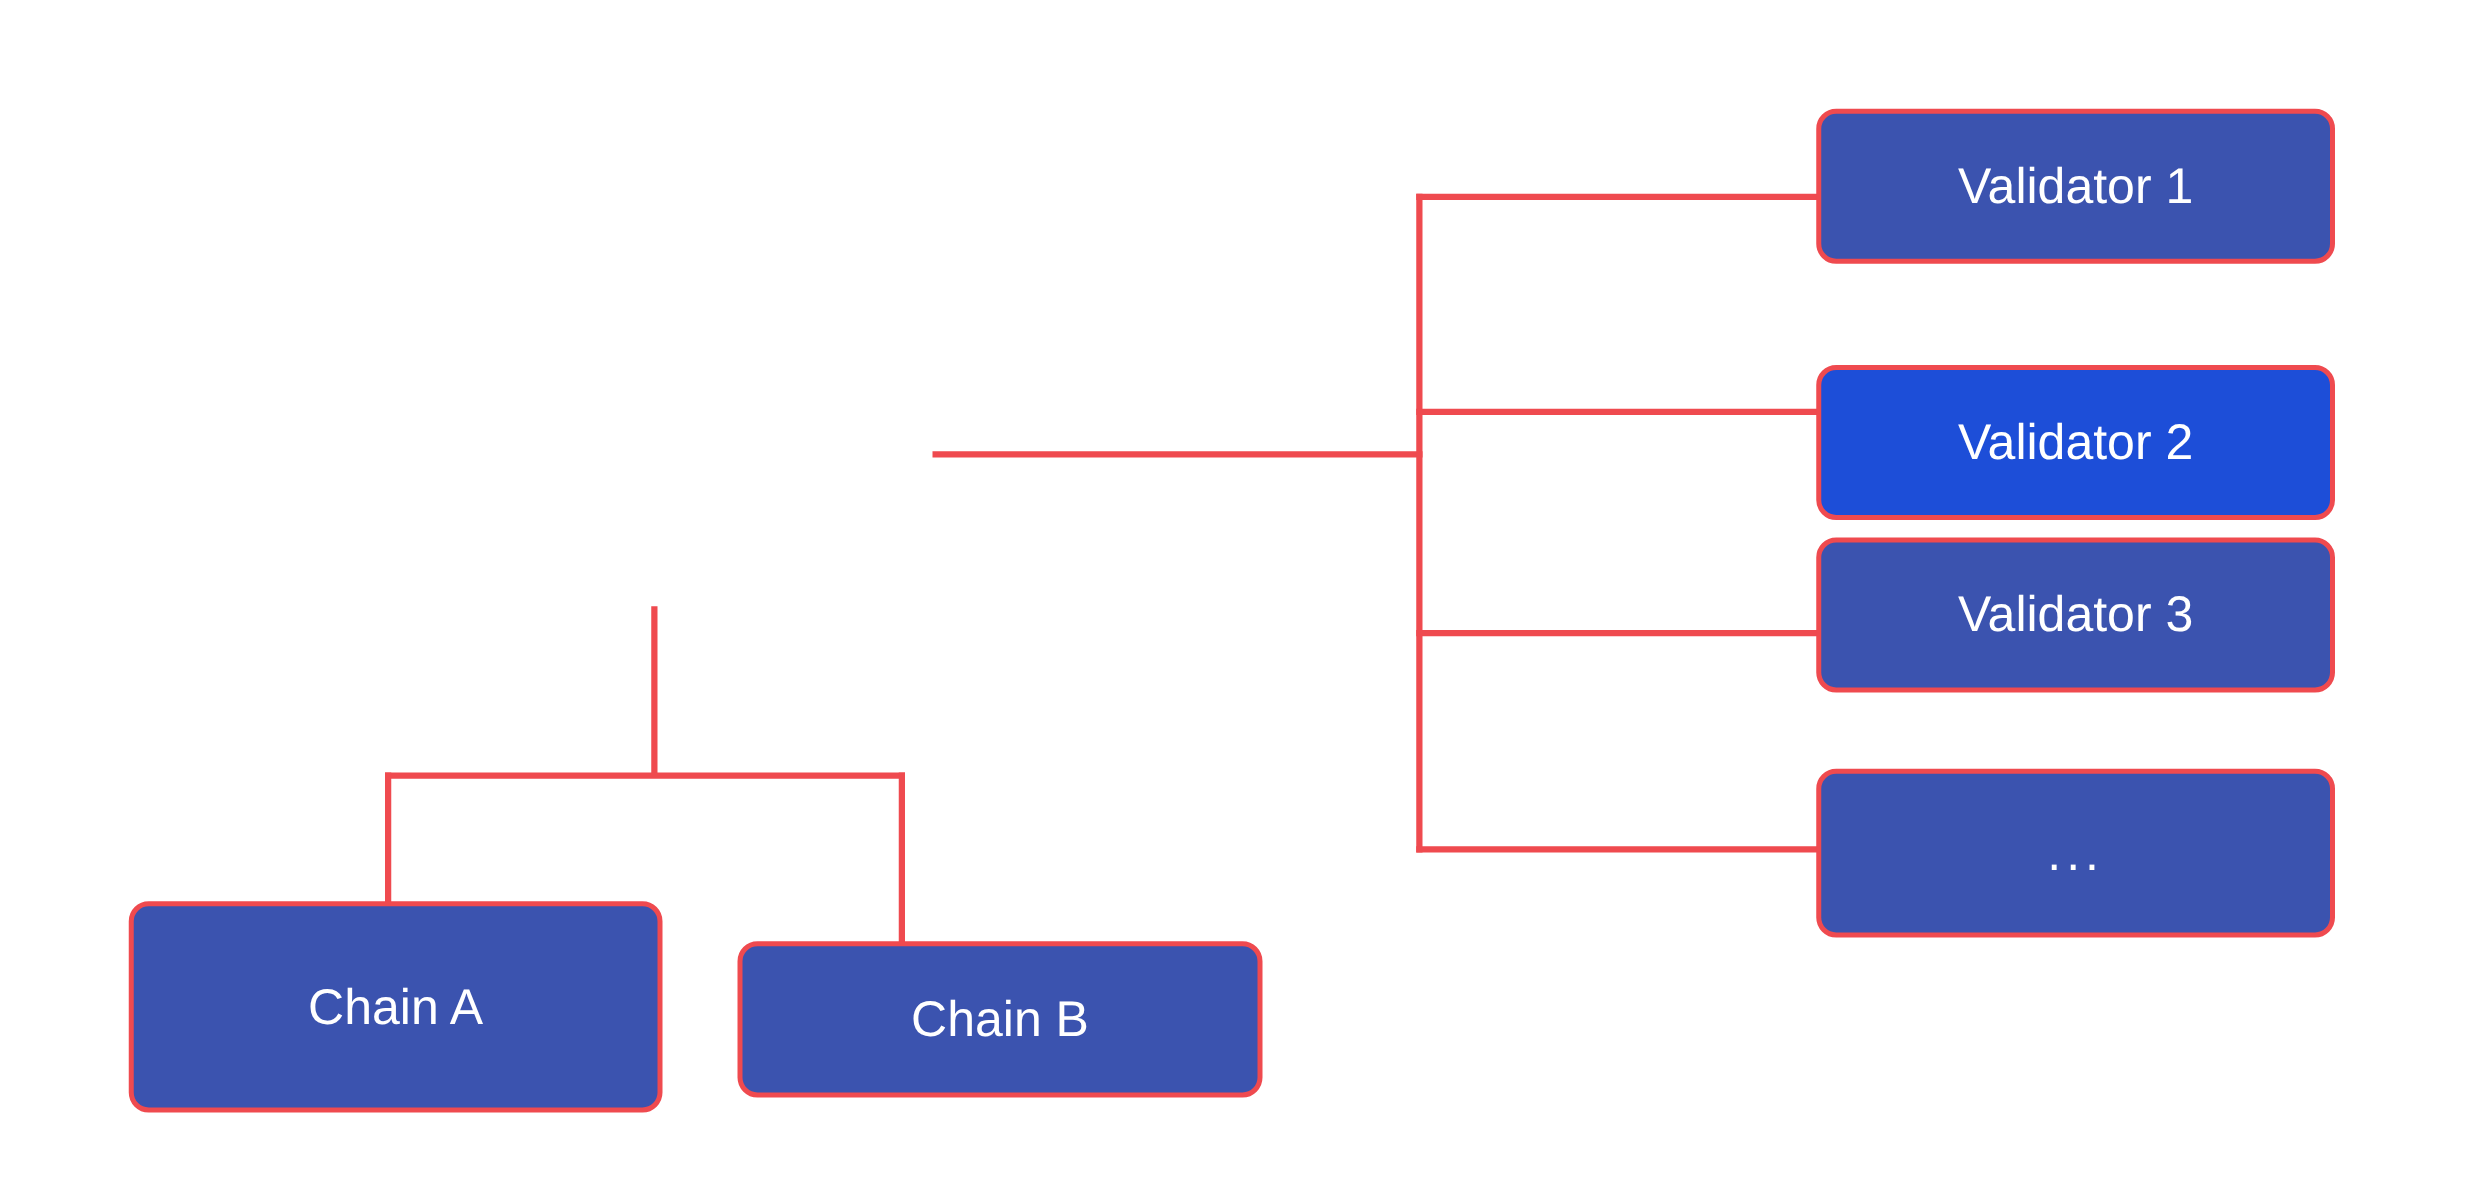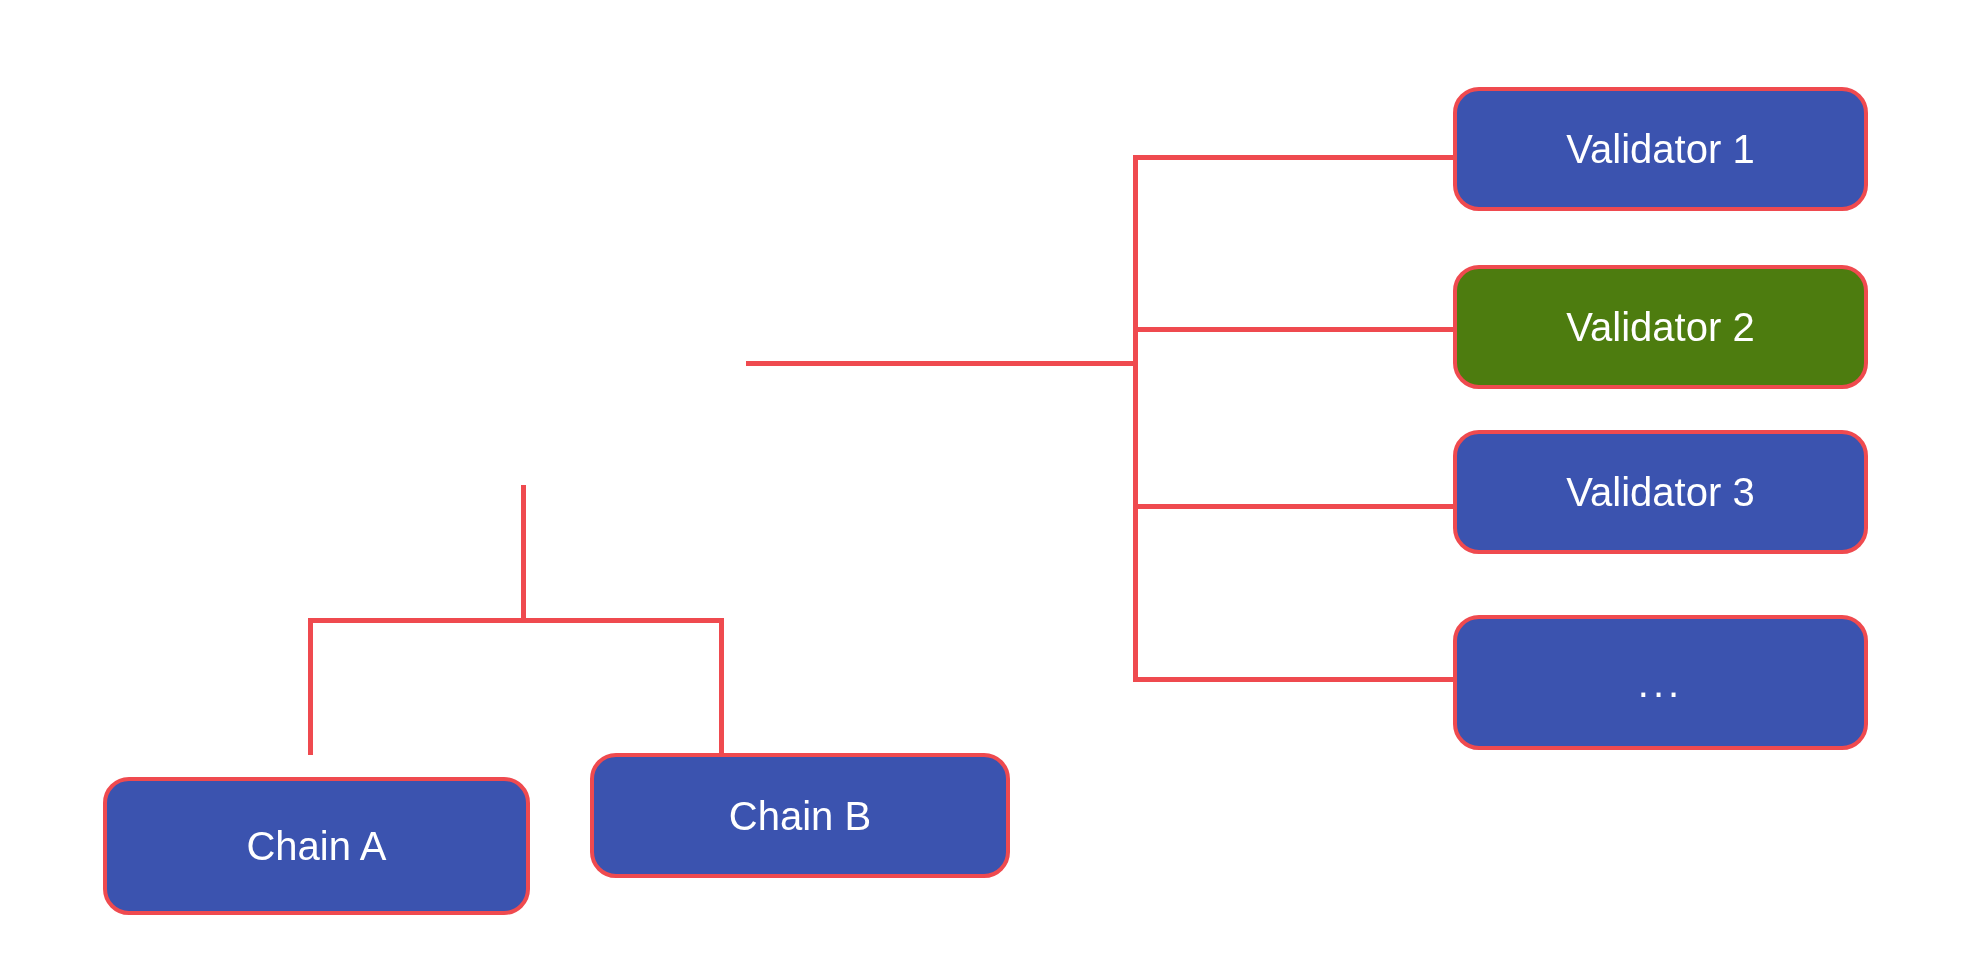--- a/index.html
+++ b/index.html
@@ -19,21 +19,21 @@
     overflow: hidden;
   }
   .node {
     position: absolute;
     box-sizing: border-box;
     display: flex;
     align-items: center;
     justify-content: center;
     background: #3b53af;
     border: 4px solid #ef4a4f;
-    border-radius: 26px;
+    border-radius: 16px;
     color: #ffffff;
     text-align: center;
     line-height: 1.1;
     user-select: none;
     z-index: 2;
   }
   .node-label {
     display: block;
     white-space: nowrap;
     color: #ffffff;
@@ -41,22 +41,22 @@
 
   
   #node-subnet {
     left: 268px;  top: 240px;
     width: 480px; height: 247px;
     border-radius: 34px;
   }
   #node-subnet .node-label { font-size: 58px; letter-spacing: 0.5px; }
 
   #node-chain-a {
-    left: 103px;  top: 777px;
-    width: 427px; height: 138px;
+    left: 103px;  top: 721px;
+    width: 427px; height: 169px;
   }
   #node-chain-b {
     left: 590px;  top: 753px;
     width: 420px; height: 125px;
   }
   #node-chain-a .node-label,
   #node-chain-b .node-label { font-size: 40px; }
 
   #node-validator-1 { left: 1453px; top: 87px;  width: 415px; height: 124px; }
   #node-validator-2 { left: 1453px; top: 265px; width: 415px; height: 124px; }
@@ -116,21 +116,21 @@
   </div>
 
   <div class="node" id="node-chain-b" style="background: rgb(59, 83, 175); border-color: rgb(239, 74, 79); color: rgb(255, 255, 255);">
     <span class="node-label">Chain B</span>
   </div>
 
   <div class="node" id="node-validator-1" style="background: rgb(59, 83, 175); border-color: rgb(239, 74, 79); color: rgb(255, 255, 255);">
     <span class="node-label">Validator 1</span>
   </div>
 
-  <div class="node" id="node-validator-2" style="background: #4d7c0f; border-color: rgb(239, 74, 79); color: rgb(255, 255, 255);">
+  <div class="node" id="node-validator-2" style="background: #1d4ed8; border-color: rgb(239, 74, 79); color: rgb(255, 255, 255); margin-top: 27px;">
     <span class="node-label">Validator 2</span>
   </div>
 
   <div class="node" id="node-validator-3" style="background: rgb(59, 83, 175); border-color: rgb(239, 74, 79); color: rgb(255, 255, 255);">
     <span class="node-label">Validator 3</span>
   </div>
 
   <div class="node" id="node-ellipsis" style="background: rgb(59, 83, 175); border-color: rgb(239, 74, 79); color: rgb(255, 255, 255);">
     <span class="node-label">...</span>
   </div>

